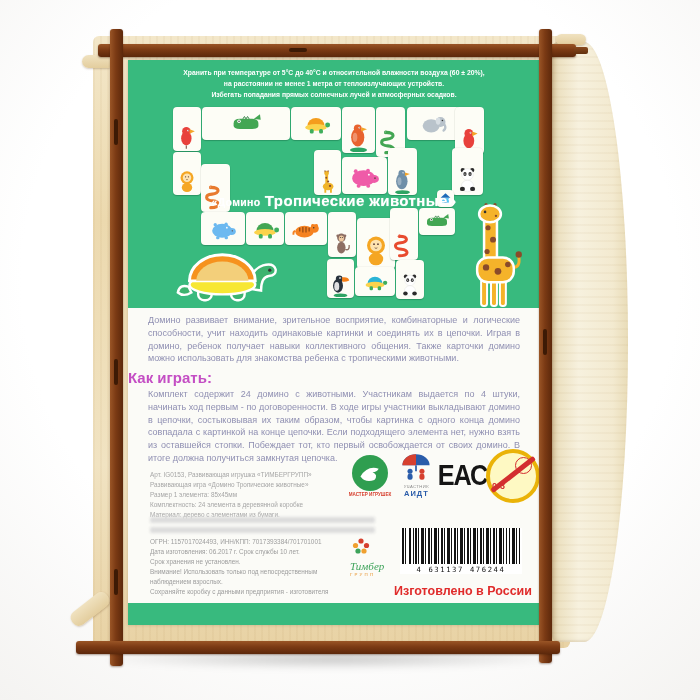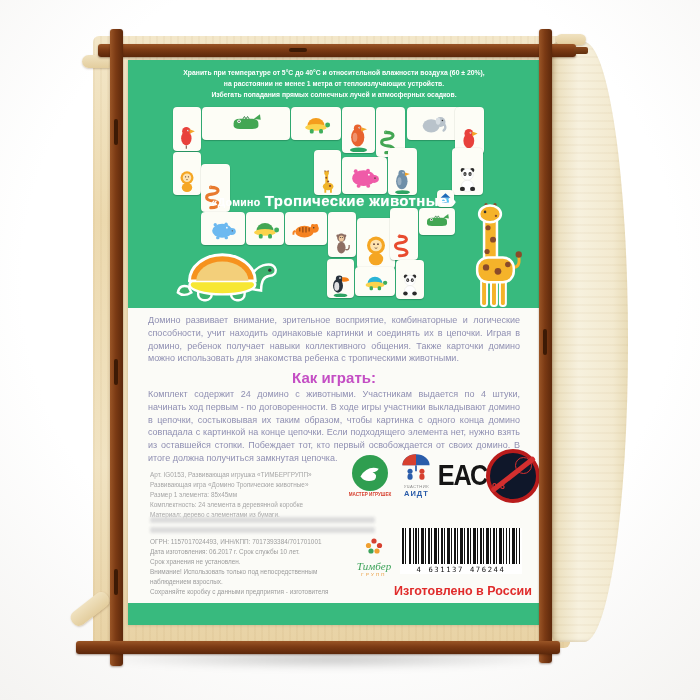--- a/index.html
+++ b/index.html
@@ -50,53 +50,53 @@
     box-shadow:0 0 0 .5px rgba(0,0,0,.06),0 1px 1px rgba(0,60,30,.25);}
   .tile svg{position:absolute;inset:1px;width:calc(100% - 2px);height:calc(100% - 2px);}
   .game-title{position:absolute;top:132px;left:0;width:100%;text-align:center;z-index:6;
     color:#ffffff;font-weight:bold;text-shadow:0 0 1px rgba(255,255,255,.6);}
   .game-title .pre{font-size:10.5px;letter-spacing:.3px;}
   .game-title .main{font-size:15px;letter-spacing:.4px;text-align:right;}
   .big-art{position:absolute;z-index:4;}
 
   .white-area{position:relative;width:412px;height:295px;}
   .para{margin:6px 20px 0;font-size:9px;line-height:1.42;color:#8f8fb2;text-align:justify;}
-  .howto-h{margin:4px 0 2px;text-align:center;font-size:15px;font-weight:bold;color:#c44ec4;}
+  .howto-h{margin:4px 0 2px;text-align:left;font-size:15px;font-weight:bold;color:#c44ec4;}
 
   .details,.legal{position:absolute;font-size:6.4px;line-height:1.55;color:#a6a6a6;z-index:5;}
   .details{left:22px;top:410px;}
   .legal{left:22px;top:477px;color:#9d9d9d;}
   .blurlines{position:absolute;left:22px;top:457px;z-index:5;}
   .blurlines div{width:225px;height:6px;margin-bottom:4px;background:#dcdcdc;filter:blur(1.8px);border-radius:2px;}
 
   .logos{position:absolute;left:220px;top:388px;width:192px;height:56px;z-index:5;
     display:flex;align-items:center;justify-content:space-between;}
   .master{width:44px;text-align:center;}
   .master .ring{width:36px;height:36px;margin:0 auto;border-radius:50%;background:#2f9e50;
     display:flex;align-items:center;justify-content:center;}
   .master .cap{font-size:4.6px;color:#d6402f;font-weight:bold;line-height:1.1;margin-top:1px;}
   .aidt{width:44px;text-align:center;}
   .aidt .cap1{font-size:4.2px;color:#8a8a8a;letter-spacing:.4px;}
   .aidt .cap2{font-size:7.5px;color:#2a5caa;font-weight:bold;letter-spacing:1px;}
   .eac{font-size:22px;font-weight:900;color:#151515;transform:scale(1.15,1.3);letter-spacing:-1px;}
-  .age{position:relative;width:46px;height:46px;border:4px solid #b91c1c;border-radius:50%;background:#0f172a;}
+  .age{position:relative;width:46px;height:46px;border:4px solid #eab308;border-radius:50%;background:#fef9c3;}
   .age::before{content:"";position:absolute;left:-4px;top:19px;width:54px;height:4.5px;background:#d32f2f;
     transform:rotate(-38deg);border-radius:2px;}
   .age .yrs{position:absolute;left:2px;bottom:8px;font-size:9px;font-weight:bold;color:#d32f2f;}
   .age .face{position:absolute;right:4px;top:4px;width:15px;height:15px;border:1.6px solid #d32f2f;
     border-radius:50%;}
   .cert{position:absolute;left:268px;top:440px;width:148px;text-align:center;z-index:5;}
   .cert .gost{font-size:11.5px;font-weight:bold;color:#2b2b2b;letter-spacing:.4px;}
   .cert .tr{font-size:7.6px;color:#4a4a4a;margin-top:1px;}
   .barcode-wrap{position:absolute;left:272px;top:468px;width:118px;z-index:5;background:#fff;padding:0 2px;}
   .barcode{height:36px;
     background:repeating-linear-gradient(90deg,#121212 0 1.5px,#fff 1.5px 3px,#121212 3px 4px,#fff 4px 6.5px,#121212 6.5px 9px,#fff 9px 10.5px,#121212 10.5px 11.5px,#fff 11.5px 13px);}
   .barcode-digits{font-size:7.2px;letter-spacing:1.6px;color:#111;text-align:center;margin-top:1px;
     font-family:"DejaVu Sans Mono","Liberation Mono",monospace;}
-  .brand{position:absolute;left:222px;top:478px;width:48px;text-align:center;z-index:5;}
+  .brand{position:absolute;left:222px;top:478px;width:48px;z-index:5;}
   .brand .tname{font-size:11px;color:#3da35a;font-style:italic;font-family:"Liberation Serif","DejaVu Serif",serif;}
   .brand .tsub{font-size:4.4px;color:#e8912a;letter-spacing:2.2px;}
   .made-in{position:absolute;left:249px;top:524px;width:172px;text-align:center;z-index:5;
     font-size:12.5px;font-weight:bold;color:#e02b2b;}
   .green-strip{position:absolute;left:0;bottom:0;width:100%;height:22px;background:#38ba7e;}
 </style>
 </head>
 <body>
 
 <div class="photo">

